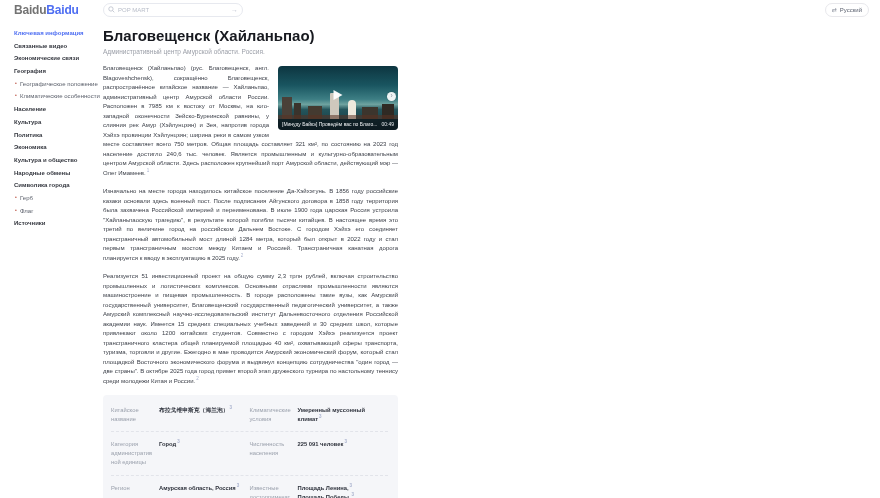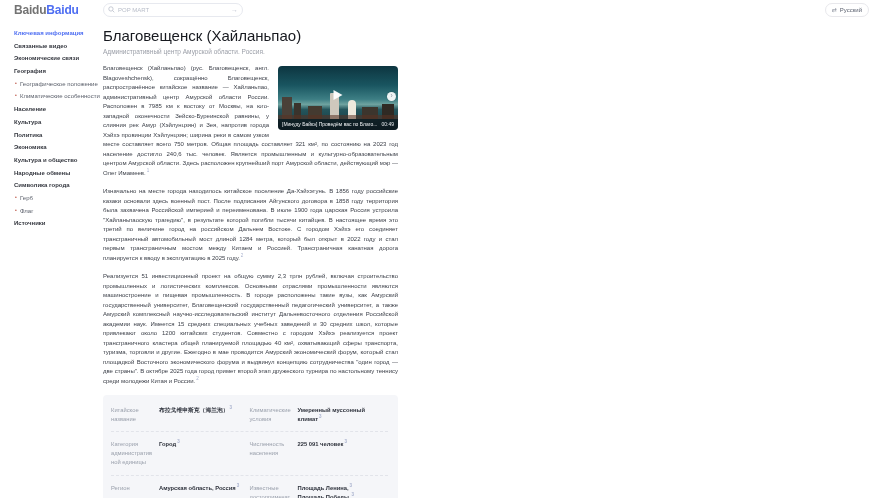--- a/index.html
+++ b/index.html
@@ -40,21 +40,21 @@
 
   
   .sidebar { position:absolute; left:14px; top:30px; width:86px; }
   .side-item { font-size:6px; font-weight:bold; color:#34373f; margin-bottom:6.4px; cursor:pointer; line-height:1.05; }
   .side-item.active { color:#4e6ef2; }
   .side-item.sub { font-weight:normal; color:#5a5f6a; padding-left:6px; position:relative; }
   .side-item.sub::before { content:"•"; position:absolute; left:1px; top:0; color:#b84b3a; font-size:5px; }
 
   
   .main { position:absolute; left:103px; top:28px; width:295px; }
-  .page-title { font-size:15px; font-weight:normal; color:#17191f; line-height:1.1; }
+  .page-title { font-size:15px; font-weight:bold; color:#17191f; line-height:1.1; }
   .subtitle { font-size:6.5px; color:#9b9fa8; margin-top:3.5px; }
 
   .content { margin-top:9px; font-size:6px; line-height:9.5px; color:#3a3e47; text-align:justify; }
   .content p { margin:0 0 9px 0; }
   sup.cite { font-size:4.5px; color:#aab3cf; vertical-align:super; line-height:0; margin-left:1px; }
 
   
   .video-card {
     float:right; width:120px; height:64px; margin:2px 0 6px 9px;
     border-radius:4px; position:relative; overflow:hidden; cursor:pointer;

